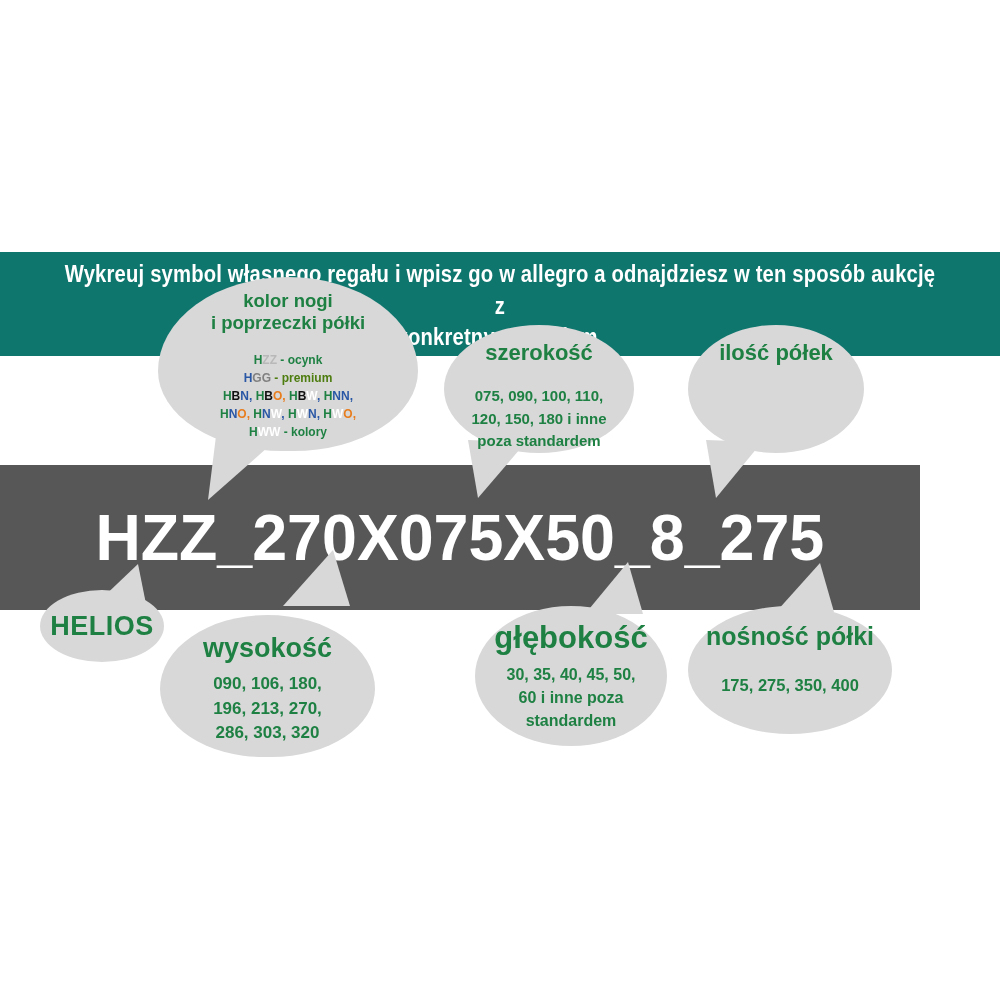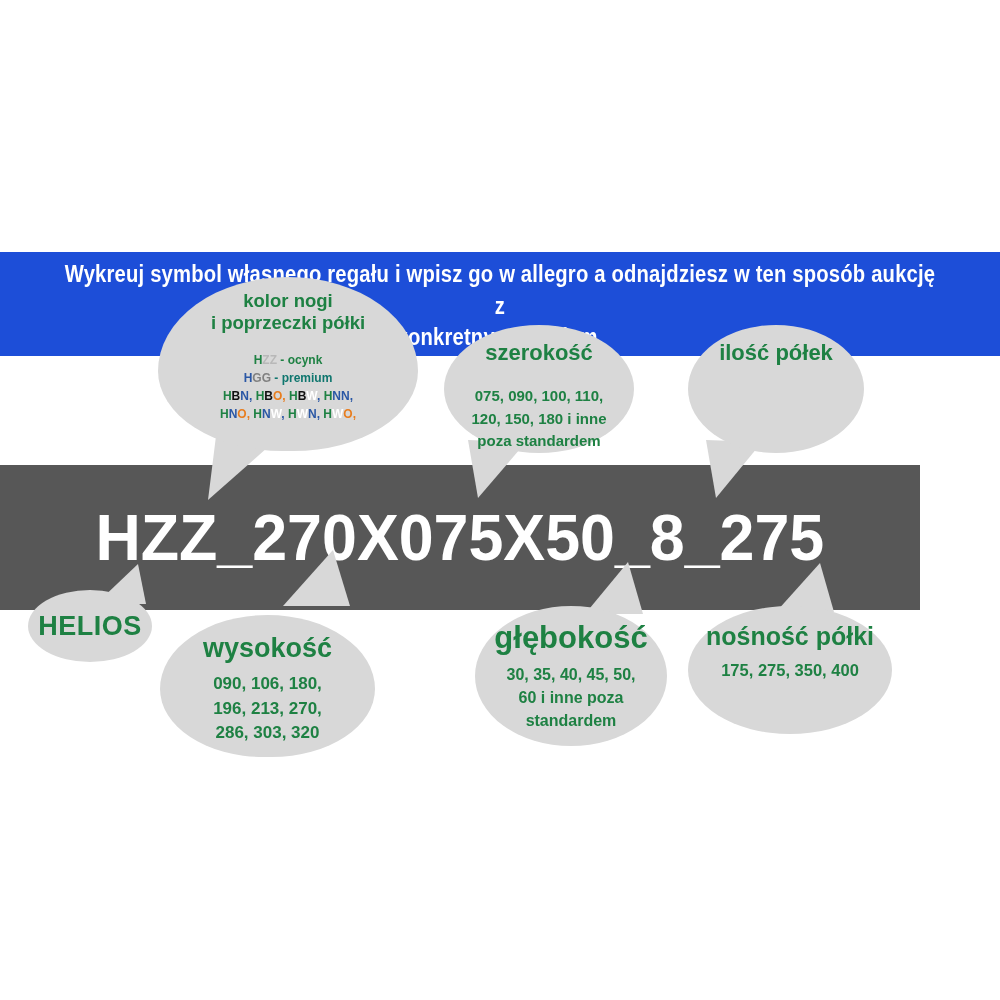--- a/index.html
+++ b/index.html
@@ -1,21 +1,21 @@
 <!DOCTYPE html>
 <html><head>
 <meta charset="utf-8">
 <style>
   html,body { margin:0; padding:0; background:#ffffff; }
   .canvas {
     position:relative; width:1000px; height:1000px; background:#ffffff;
     overflow:hidden; font-family:"Liberation Sans", sans-serif; font-weight:700;
   }
   
-  .band-top  { position:absolute; left:0; top:252px; width:1000px; height:104px; background:#1d4ed8; }
+  .band-top  { position:absolute; left:0; top:252px; width:1000px; height:104px; background:#0f766e; }
   .band-code { position:absolute; left:0; top:465px; width:920px; height:145px; background:#575757;
                display:flex; align-items:center; justify-content:center; }
   
   .headline { position:absolute; top:7px; left:0; width:100%; text-align:center; color:#ffffff;
               font-size:23px; line-height:1.38; letter-spacing:0.2px;
               transform:scaleX(0.88); transform-origin:center top; }
   
   .code { color:#ffffff; font-size:64px; white-space:nowrap; letter-spacing:0px;
           transform:scaleX(0.98); transform-origin:center; }
   
@@ -33,38 +33,38 @@
   .bubble-kolor .b-body  { margin-top:9px; font-size:12px; line-height:1.5; }
 
   .bubble-szer { left:444px; top:325px; width:190px; height:128px;
                  border-radius:50%; padding-top:16px; box-sizing:border-box; }
   .bubble-szer .b-title, .bubble-ilosc .b-title { font-size:22px; line-height:1.1; }
   .bubble-szer .b-body,  .bubble-ilosc .b-body  { margin-top:20px; font-size:15px; line-height:1.5; }
 
   .bubble-ilosc { left:688px; top:325px; width:176px; height:128px;
                   border-radius:50%; padding-top:16px; box-sizing:border-box;gap:47px; }
 
-  .bubble-helios { left:28px; top:590px; width:124px; height:72px;
+  .bubble-helios { left:40px; top:590px; width:124px; height:72px;
                    border-radius:50%; justify-content:center; }
   .bubble-helios .b-title { font-size:27px; letter-spacing:0.5px; }
 
   .bubble-wys { left:160px; top:615px; width:215px; height:142px;
                 border-radius:50% 50% 48% 48% / 52% 52% 48% 48%; padding-top:18px; box-sizing:border-box; }
   .bubble-wys .b-title { font-size:27px; }
   .bubble-wys .b-body  { margin-top:8px; font-size:17px; line-height:1.45; }
 
   .bubble-gleb { left:475px; top:606px; width:192px; height:140px;
                  border-radius:50%; padding-top:14px; box-sizing:border-box; }
   .bubble-gleb .b-title { font-size:31px; }
   .bubble-gleb .b-body  { margin-top:7px; font-size:16px; line-height:1.45; }
 
   .bubble-nosn { left:688px; top:606px; width:204px; height:128px;
                  border-radius:50%; padding-top:16px; box-sizing:border-box; }
   .bubble-nosn .b-title { font-size:25px; }
-  .bubble-nosn .b-body  { margin-top:10px; font-size:16.5px; }
+  .bubble-nosn .b-body  { margin-top:25px; font-size:16.5px; }
 </style>
 </head>
 <body>
 
 <div class="canvas">
 
   <div class="band-top">
     <div class="headline">
       <div>Wykreuj symbol własnego regału i wpisz go w allegro a odnajdziesz w ten sposób aukcję z</div>
       <div>konkretnym regałem.</div>
@@ -85,23 +85,24 @@
     <polygon points="776,612 820,563 834,612" fill="#d8d8d8"></polygon>
   </svg>
 
   <div class="bubble bubble-kolor">
     <div class="b-title">
       <div>kolor nogi</div>
       <div>i poprzeczki półki</div>
     </div>
     <div class="b-body">
         <div class="bline"><span style="color: rgb(30, 129, 67);">H</span><span style="color: rgb(184, 184, 184);">ZZ</span><span style="color: rgb(30, 129, 67);"> - ocynk</span></div>
-        <div class="bline"><span style="color: rgb(42, 87, 165);">H</span><span style="color: rgb(128, 128, 128);">GG</span><span style="color: #0f766e;"> - premium</span></div>
+        <div class="bline"><span style="color: rgb(42, 87, 165);">H</span><span style="color: rgb(128, 128, 128);">GG</span><span style="color: #4d7c0f;"> - premium</span></div>
         <div class="bline"><span style="color: rgb(30, 129, 67);">H</span><span style="color: rgb(17, 17, 17);">B</span><span style="color: rgb(42, 87, 165);">N</span><span style="color: rgb(42, 87, 165);">, </span><span style="color: rgb(30, 129, 67);">H</span><span style="color: rgb(17, 17, 17);">B</span><span style="color: rgb(232, 125, 30);">O</span><span style="color: rgb(232, 125, 30);">, </span><span style="color: rgb(30, 129, 67);">H</span><span style="color: rgb(17, 17, 17);">B</span><span style="color: rgb(255, 255, 255);">W</span><span style="color: rgb(42, 87, 165);">, </span><span style="color: rgb(30, 129, 67);">H</span><span style="color: rgb(42, 87, 165);">NN</span><span style="color: rgb(42, 87, 165);">,</span></div>
         <div class="bline"><span style="color: rgb(30, 129, 67);">H</span><span style="color: rgb(42, 87, 165);">N</span><span style="color: rgb(232, 125, 30);">O</span><span style="color: rgb(232, 125, 30);">, </span><span style="color: rgb(30, 129, 67);">H</span><span style="color: rgb(42, 87, 165);">N</span><span style="color: rgb(255, 255, 255);">W</span><span style="color: rgb(42, 87, 165);">, </span><span style="color: rgb(30, 129, 67);">H</span><span style="color: rgb(255, 255, 255);">W</span><span style="color: rgb(42, 87, 165);">N</span><span style="color: rgb(42, 87, 165);">, </span><span style="color: rgb(30, 129, 67);">H</span><span style="color: rgb(255, 255, 255);">W</span><span style="color: rgb(232, 125, 30);">O</span><span style="color: rgb(232, 125, 30);">,</span></div>
+        <div class="bline"><span style="color: rgb(30, 129, 67);">H</span><span style="color: rgb(255, 255, 255);">WW</span><span style="color: rgb(30, 129, 67);"> - kolory</span></div>
       </div>
   </div>
 
   <div class="bubble bubble-szer">
     <div class="b-title">szerokość</div>
     <div class="b-body">
         <div class="bline">075, 090, 100, 110,</div>
         <div class="bline">120, 150, 180  i inne</div>
         <div class="bline">poza standardem</div>
       </div>

